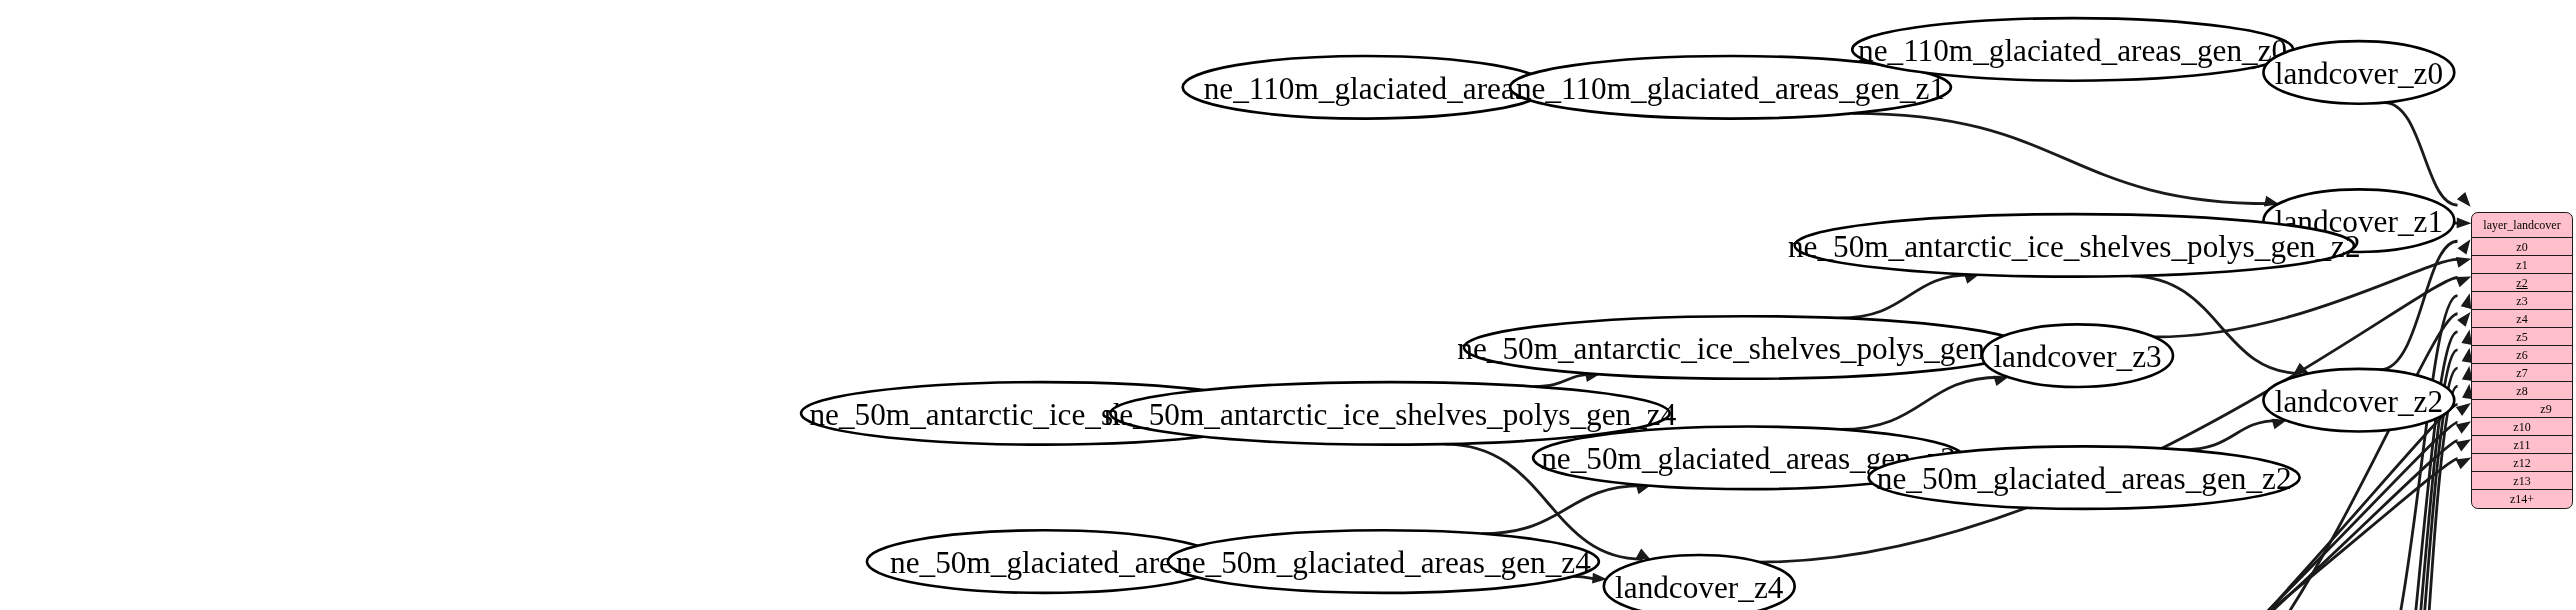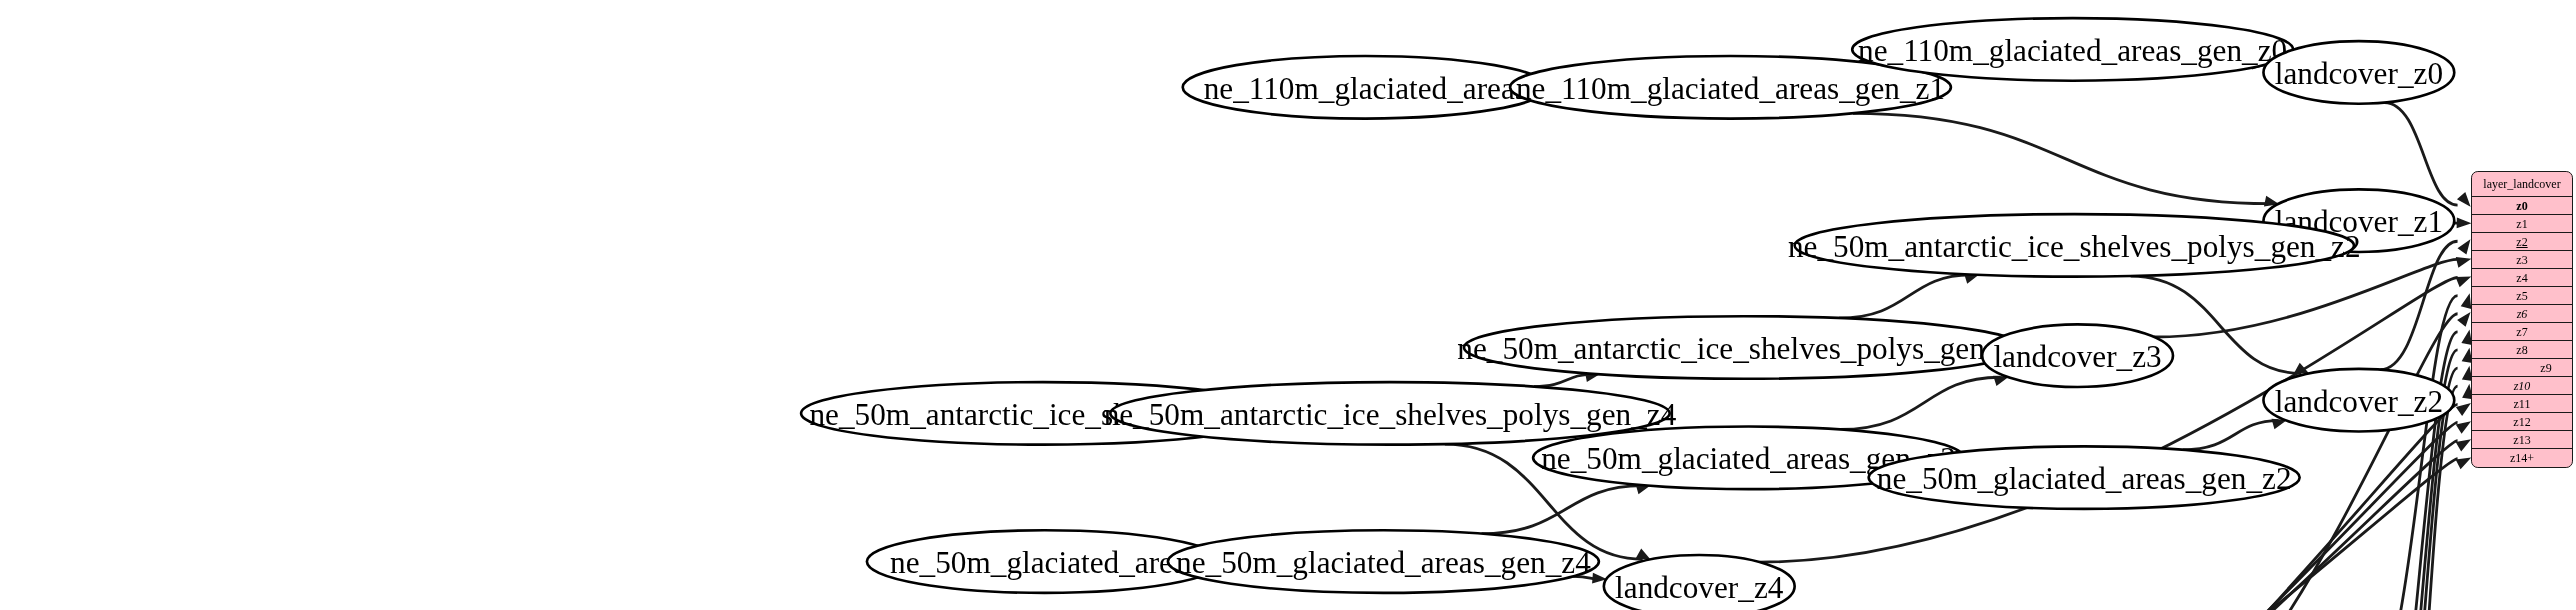--- a/index.html
+++ b/index.html
@@ -46,20 +46,21 @@
     stroke-width: 1;
   }
   
   .record-table {
     position: absolute;
     box-sizing: border-box;
     border: 0.9px solid #1a1a1a;
     border-radius: 6.8px;
     background: #ffc0cb;
     overflow: hidden;
+    margin-top: 41px;
   }
   .record-row {
     box-sizing: border-box;
     text-align: center;
     font-family: "Liberation Serif", "DejaVu Serif", serif;
     color: #000000;
     border-bottom: 0.9px solid #1a1a1a;
     line-height: 1;
     display: flex;
     align-items: center;
@@ -343,30 +344,30 @@
         </g>
         <g>
           <ellipse class="node-ellipse" cx="1434" cy="442" rx="58" ry="19"></ellipse>
           <text class="node-label" x="1434" y="442.5" font-size="7.20">landcover_z5</text>
         </g>
       </g>
   </svg>
 
   <div class="record-table" id="record-table" style="left: 2471px; top: 171px; width: 102px;">
       <div class="record-row record-head" style="height: 25px;">layer_landcover</div>
-      <div class="record-row record-cell" style="height: 18px; font-weight: bold;">z0</div>
+      <div class="record-row record-cell" style="height: 18px;">z0</div>
       <div class="record-row record-cell" style="height: 18px;">z1</div>
       <div class="record-row record-cell" style="height: 18px; text-decoration: underline;">z2</div>
       <div class="record-row record-cell" style="height: 18px;">z3</div>
       <div class="record-row record-cell" style="height: 18px; font-family: Liberation Serif, serif;">z4</div>
       <div class="record-row record-cell" style="height: 18px;">z5</div>
-      <div class="record-row record-cell" style="height: 18px; font-style: italic;">z6</div>
+      <div class="record-row record-cell" style="height: 18px;">z6</div>
       <div class="record-row record-cell" style="height: 18px;">z7</div>
       <div class="record-row record-cell" style="height: 18px;">z8</div>
       <div class="record-row record-cell" style="height: 18px; padding-left: 48px;">z9</div>
-      <div class="record-row record-cell" style="height: 18px; font-style: italic;">z10</div>
+      <div class="record-row record-cell" style="height: 18px;">z10</div>
       <div class="record-row record-cell" style="height: 18px; font-family: Liberation Serif, serif;">z11</div>
       <div class="record-row record-cell" style="height: 18px;">z12</div>
       <div class="record-row record-cell" style="height: 18px;">z13</div>
       <div class="record-row record-cell" style="height: 18px;">z14+</div>
     </div>
 </div>
 
 
 </body></html>

